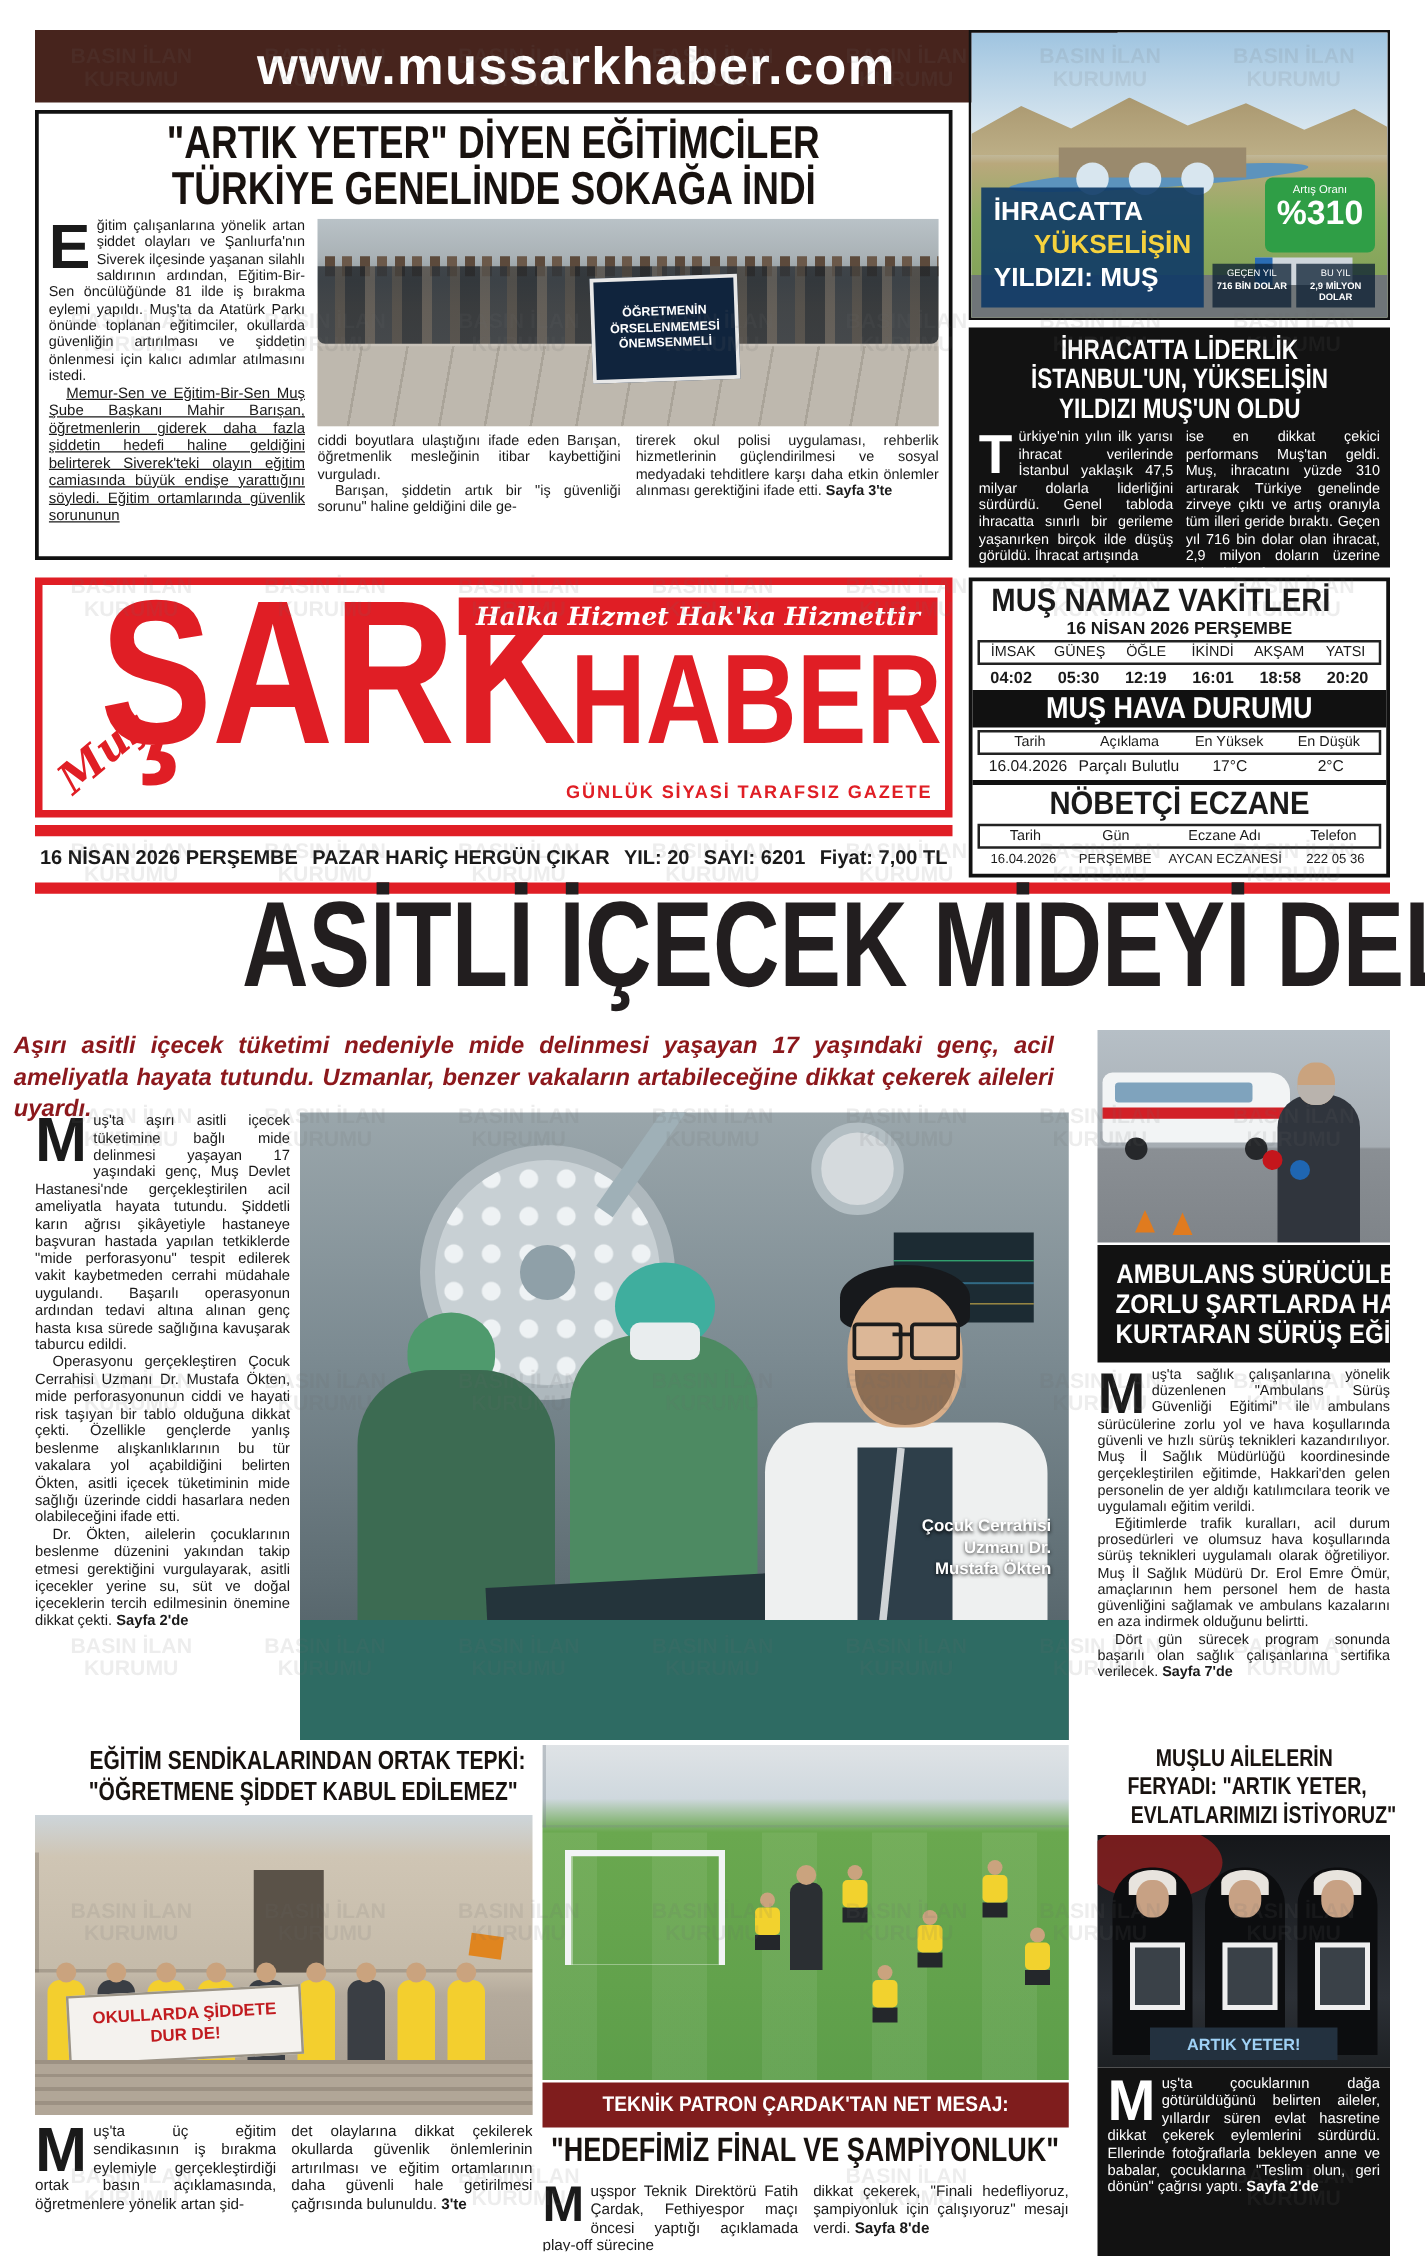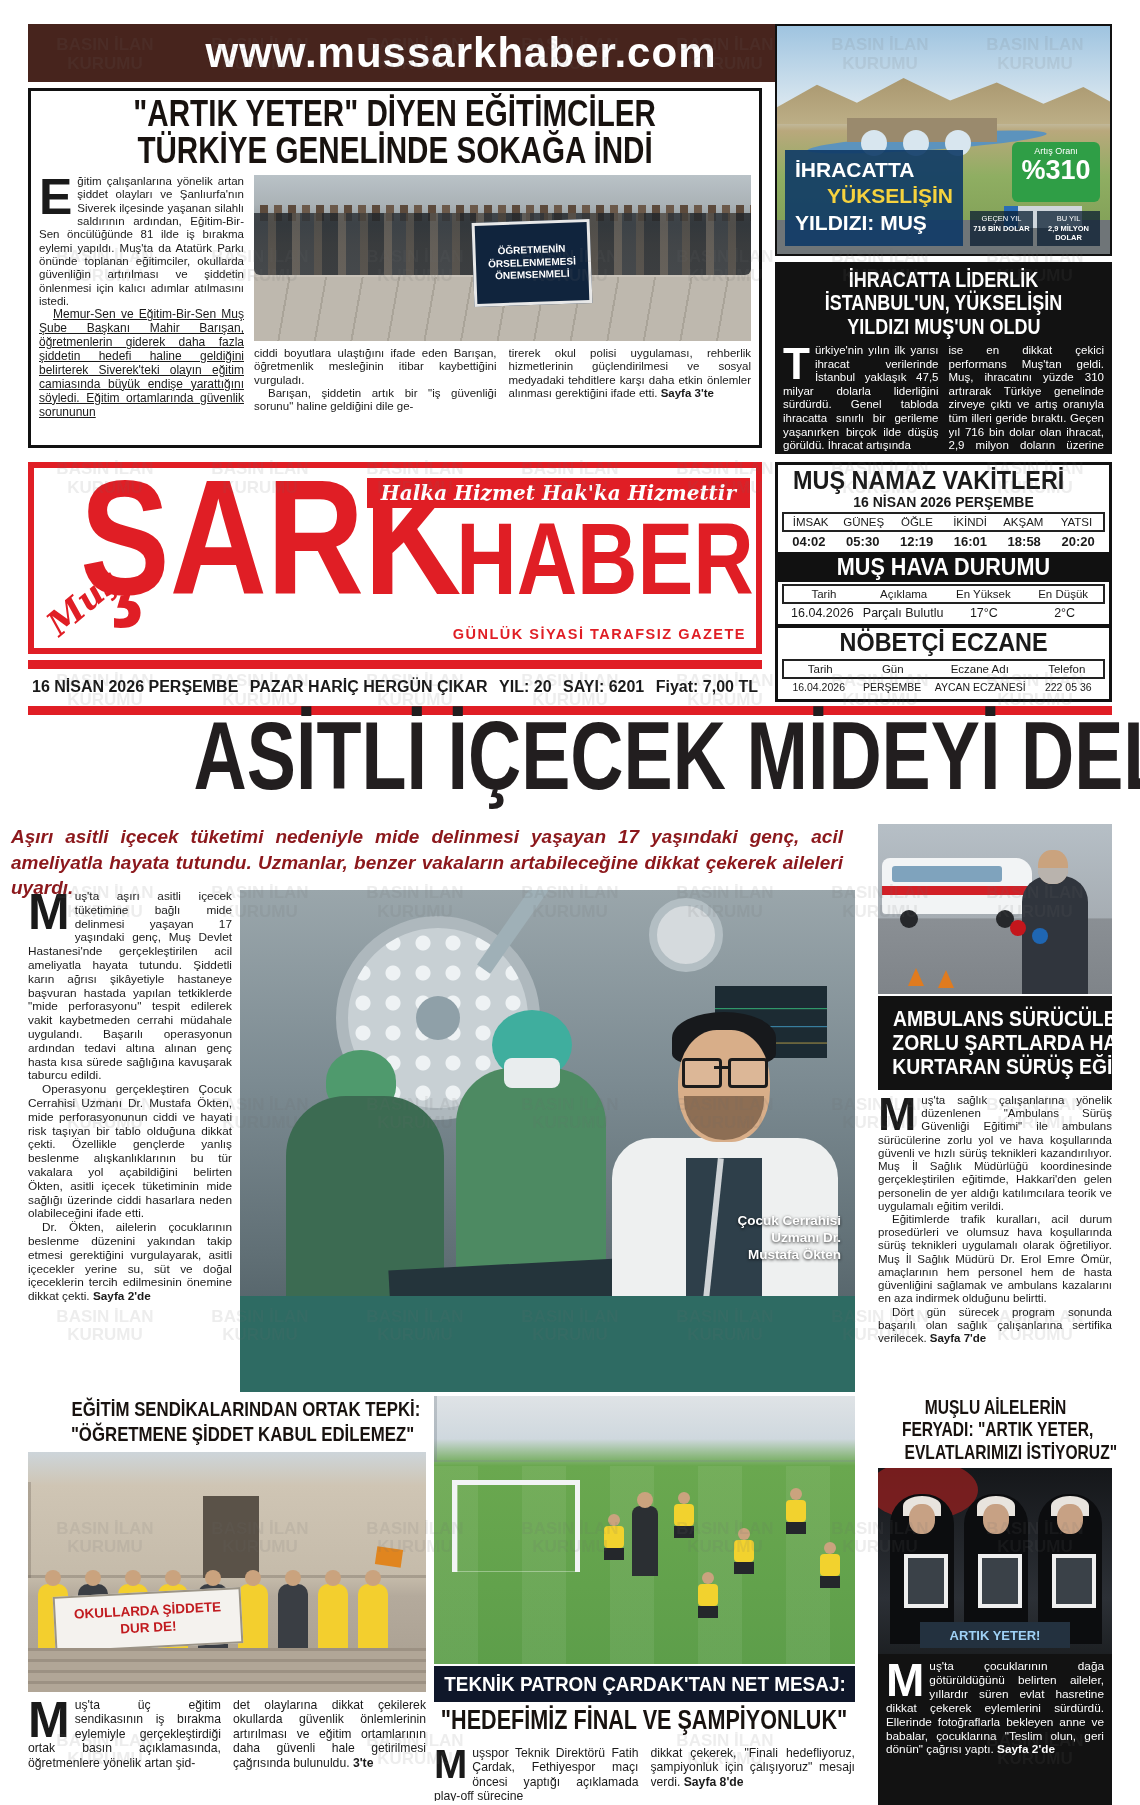--- a/index.html
+++ b/index.html
@@ -190,22 +190,22 @@
   .bm-stripes{position:absolute;left:0;top:70px;width:100%;height:198px;
       background:repeating-linear-gradient(90deg,rgba(255,255,255,.07) 0 44px,transparent 44px 88px);}
   .goal{position:absolute;left:18px;top:84px;width:128px;height:92px;border-top:5px solid #f2f4f5;border-left:5px solid #f2f4f5;border-right:5px solid #f2f4f5;box-sizing:border-box;
         background-image:linear-gradient(90deg,rgba(255,255,255,.35) 0 1px,transparent 1px 9px),linear-gradient(0deg,rgba(255,255,255,.35) 0 1px,transparent 1px 9px);}
   .pl{position:absolute;width:20px;height:46px;}
   .pl::before{content:"";position:absolute;left:4px;top:0;width:12px;height:12px;border-radius:50%;background:#caa37e;}
   .pl::after{content:"";position:absolute;left:0;top:12px;width:20px;height:22px;background:#f2d22e;border-radius:4px;}
   .pl .sh{position:absolute;left:0;top:34px;width:20px;height:12px;background:#24272b;}
   .coach{position:absolute;left:198px;top:110px;width:26px;height:70px;background:#2b2f33;border-radius:8px 8px 0 0;}
   .coach::before{content:"";position:absolute;left:5px;top:-14px;width:16px;height:16px;border-radius:50%;background:#caa37e;}
-  .bm-h1{left:434px;top:1666px;width:421px;height:36px;background:#0f172a;color:#fff;text-align:center;
-         font-weight:900;font-size:21px;display:flex;align-items:center;justify-content:center;}
+  .bm-h1{left:434px;top:1666px;width:421px;height:36px;background:#7f1d1d;color:#fff;text-align:center;
+         font-weight:900;font-size:17px;display:flex;align-items:center;justify-content:center;}
   .bm-h2{left:434px;top:1698px;width:421px;height:44px;text-align:center;font-weight:900;font-size:27px;color:#18120f;
          display:flex;align-items:center;justify-content:center;}
   .bm-body{left:434px;top:1746px;width:421px;height:55px;display:flex;gap:12px;overflow:hidden;}
   .bm-body>div{flex:1;overflow:hidden;}
   .bm-body .t{font-size:12.2px;line-height:1.18;}
   .bm-body .dc{font-size:40px;}
 
   
   .br-h{left:878px;top:1396px;width:234px;height:70px;text-align:center;font-weight:900;font-size:19.5px;line-height:1.15;color:#18120f;}
   .ph-br{left:878px;top:1468px;width:234px;height:186px;background:linear-gradient(180deg,#15171a 0%,#2c3036 70%,#1d2023 100%);overflow:hidden;}

